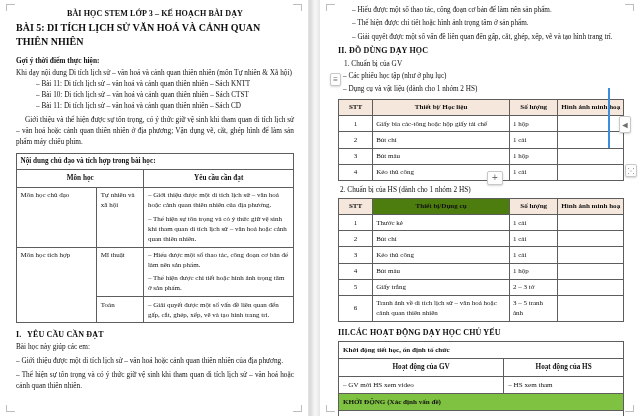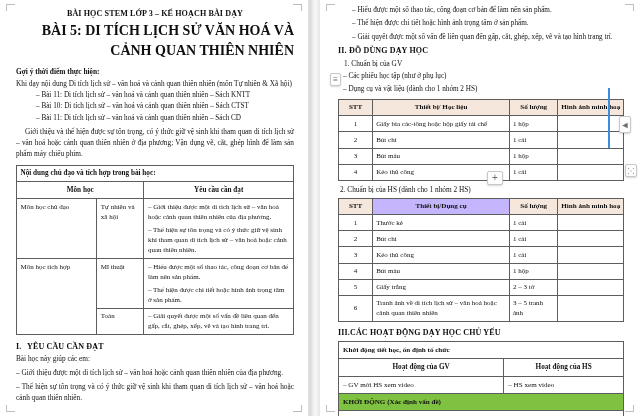--- a/index.html
+++ b/index.html
@@ -52,23 +52,23 @@
   
   .doc-title {
     text-align: center;
     font-weight: bold;
     font-size: 8.1px;
     letter-spacing: .1px;
     line-height: 1.45;
     color: #0f0f0f;
   }
   .doc-subtitle {
-    text-align: right;
-    font-weight: bold;
-    font-size: 14px;
+    text-align: left;
+    font-weight: bold;
+    font-size: 10px;
     line-height: 1.45;
     color: #0f0f0f;
     margin-top: 1px;
   }
   .doc-periods {
     text-align: center;
     font-size: 7.2px;
     margin-top: 2px;
     color: #111;
   }
@@ -341,21 +341,21 @@
       <table class="tbl-mat">
         <colgroup>
             <col style="width:12%">
             <col style="width:48%">
             <col style="width:17%">
             <col style="width:23%">
           </colgroup>
         <thead>
           <tr>
             <th style="background: rgb(246, 231, 220);">STT</th>
-            <th style="background: #c4b5fd;">Thiết bị/Dụng cụ</th>
+            <th style="background: #4d7c0f;">Thiết bị/Dụng cụ</th>
             <th style="background: rgb(246, 231, 220);">Số lượng</th>
             <th style="background: rgb(246, 231, 220);">Hình ảnh minh hoạ</th>
           </tr>
         </thead>
         <tbody>
           <tr>
             <td class="c">1</td>
             <td>Thước kẻ</td>
             <td>1 cái</td>
             <td></td>
@@ -405,21 +405,21 @@
         <tbody>
           <tr>
             <td class="bold" colspan="2">Khởi động tiết học, ổn định tổ chức</td>
           </tr>
           <tr>
             <th>Hoạt động của GV</th>
             <th>Hoạt động của HS</th>
           </tr>
           <tr>
             <td>– GV mời HS xem video</td>
-            <td>– HS xem video</td>
+            <td>– HS xem tham</td>
           </tr>
           <tr class="row-green" id="green-row">
             <td class="bold" colspan="2" style="background: rgb(127, 194, 65);">KHỞI ĐỘNG (Xác định vấn đề)</td>
           </tr>
           <tr>
             <td class="bold" colspan="2">Hoạt động 1: Chia sẻ về những nơi em đã đến tham quan</td>
           </tr>
         </tbody>
       </table>
 

